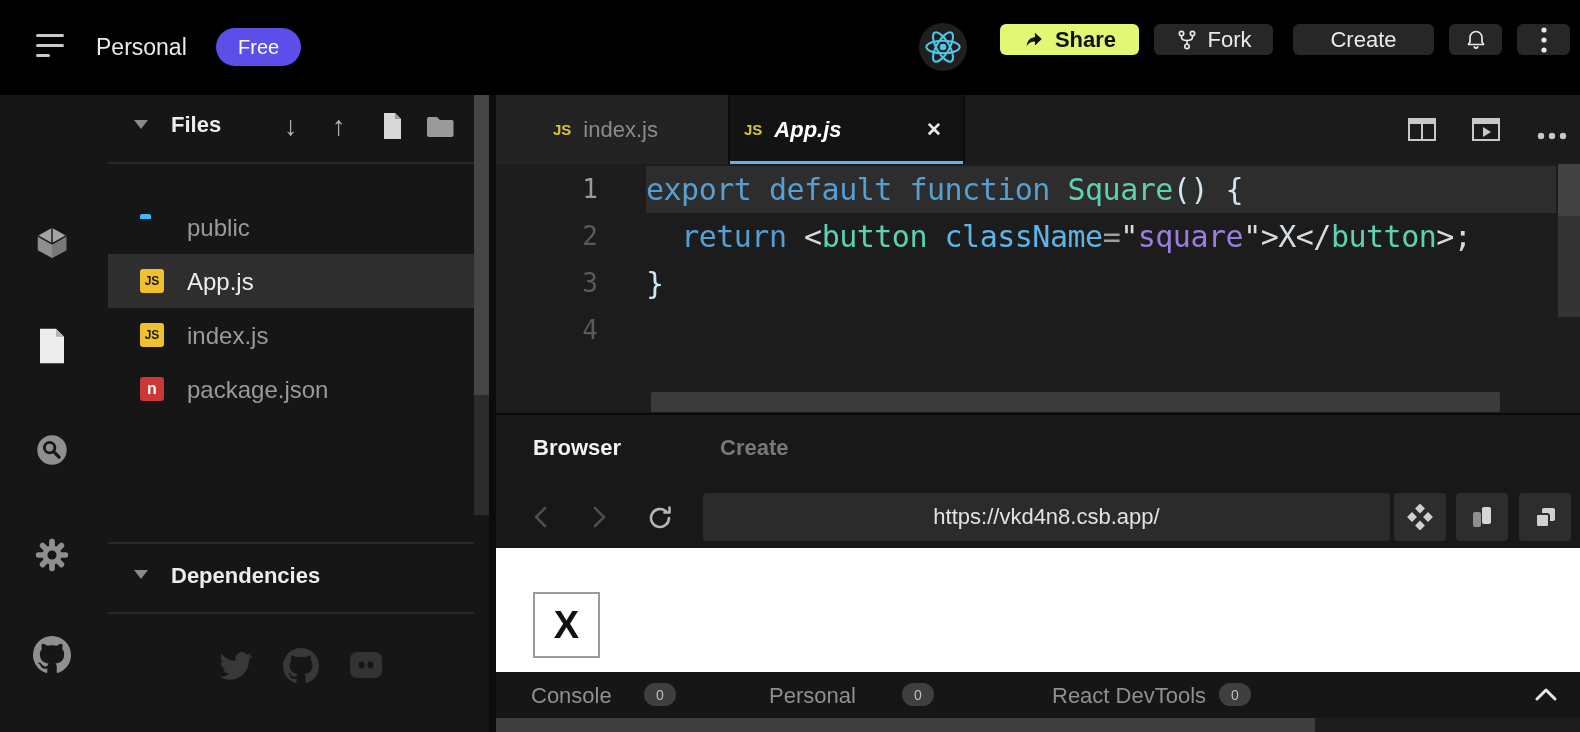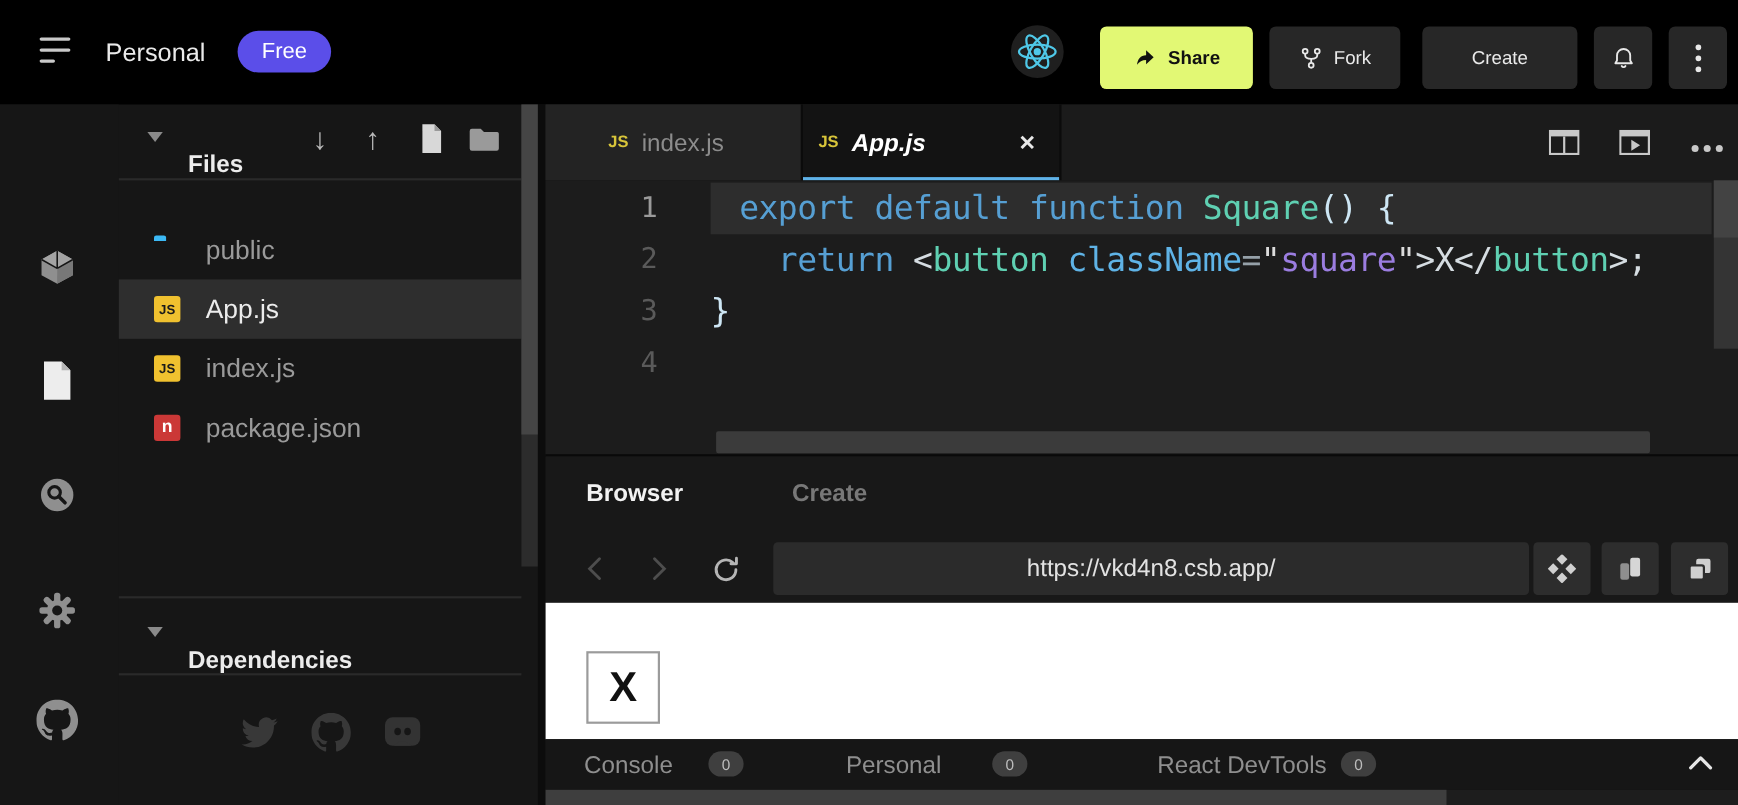--- a/index.html
+++ b/index.html
@@ -15,31 +15,31 @@
   .header { left:0; top:0; width:1580px; height:95px; background:#000000; }
   .hamburger span { display:block; height:3px; background:#c9c9c9; border-radius:2px; margin-bottom:7px; }
   .hamburger span:nth-child(1){ width:28px; }
   .hamburger span:nth-child(2){ width:28px; }
   .hamburger span:nth-child(3){ width:14px; margin-bottom:0; }
   .workspace-name { color:#eaeaea; font-size:23px; font-weight:500; }
   .free-badge { background:var(--badge_purple); color:#fff; font-size:20px; height:38px;
     line-height:38px; padding:0 22px; border-radius:19px; }
   .react-circle { width:48px; height:48px; border-radius:50%; background:#1f1f1f;
     display:flex; align-items:center; justify-content:center; }
-  .hbtn { height:57px; border-radius:6px; background:#272727; color:#eaeaea; font-size:17px;
+  .hbtn { height:31px; border-radius:6px; background:#272727; color:#eaeaea; font-size:22px;
     font-weight:500; display:flex; align-items:center; justify-content:center; gap:10px; }
   .hbtn.share { background:var(--share_lime); color:#111; font-weight:700; }
 
   
   .rail-icon { left:32px; width:40px; height:40px; display:flex; align-items:center; justify-content:center; }
 
   
   .tri { width:0; height:0; border-left:7px solid transparent; border-right:7px solid transparent;
     border-top:9px solid #8a8a8a; }
-  .panel-title { color:#ececec; font-size:22px; font-weight:600;margin-top:24px; }
+  .panel-title { color:#ececec; font-size:22px; font-weight:600; }
   .ftool { color:#b8b8b8; font-size:27px; line-height:27px; }
   .hdiv { height:2px; background:#2a2a2a; }
   .frow { left:108px; width:366px; height:54px; }
   .frow.selected { background:#2e2e2e; }
   .frow .flabel { position:absolute; left:79px; top:14px; font-size:24px; color:#9a9a9a; }
   .frow.selected .flabel { color:#ececec; }
   .ficon { position:absolute; left:32px; top:15px; width:24px; height:24px; }
   .ficon-js { background:var(--js_yellow); border-radius:3px; display:flex; align-items:center;
     justify-content:center; font-size:12px; font-weight:800; color:#1a1a1a; }
   .ficon-npm { background:var(--npm_red); border-radius:3px; display:flex; align-items:center;
@@ -56,21 +56,21 @@
   .etab.active .tab-label { color:#fff; font-style:italic; font-weight:600; }
   .tab-underline { position:absolute; left:0; bottom:0; width:100%; height:3px; background:var(--accent_underline); }
   .vline { position:absolute; top:0; width:2px; height:69px; background:#0b0b0b; }
   .code-area { left:496px; top:164px; width:1084px; height:249px; background:#1c1c1c; }
   .gutter-num { position:absolute; width:102px; text-align:right; font-family:"DejaVu Sans Mono", monospace;
     font-size:26px; color:#5a5a5a; line-height:47px; }
   .gutter-num.active { color:#9a9a9a; }
   .codeline { position:absolute; left:150px; white-space:pre; font-family:"DejaVu Sans Mono", monospace;
     font-size:30px; line-height:47px; letter-spacing:-0.5px; }
   .cl-hl { left:150px; top:2px; width:910px; height:47px; background:#2d2d2d; }
-  .tok-kw { color:var(--syn_keyword);padding-left:26px; } .tok-fn { color:var(--syn_entity); }
+  .tok-kw { color:var(--syn_keyword); } .tok-fn { color:var(--syn_entity); }
   .tok-attr { color:var(--syn_attr); } .tok-str { color:var(--syn_string); }
   .tok-pln { color:var(--syn_plain); } .tok-br { color:var(--syn_brace); }
   .tok-op { color:var(--syn_op); } .tok-q { color:var(--syn_quote); }
   .scroll-thumb { background:#3b3b3b; border-radius:2px; }
 
   
   .bpanel { left:496px; top:415px; width:1084px; height:317px; background:#181818; }
   .btab { font-size:22px; }
   .url-box { background:#2b2b2b; border-radius:4px; border:none; outline:none; color:#e2e2e2;
     font-size:22px; padding:0 20px; font-family:"Liberation Sans", sans-serif;text-align:center; }

